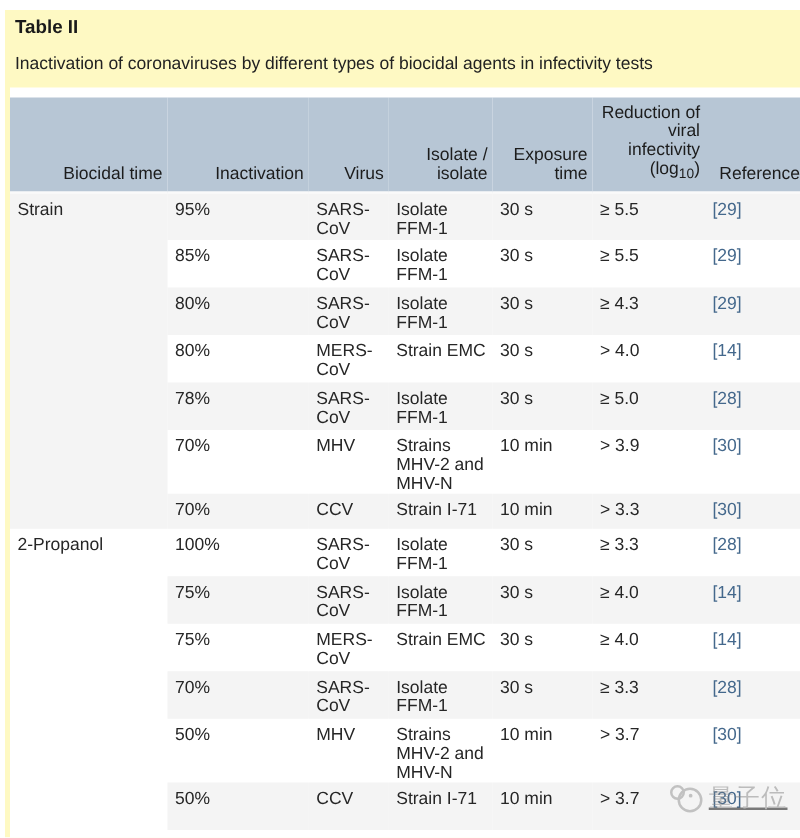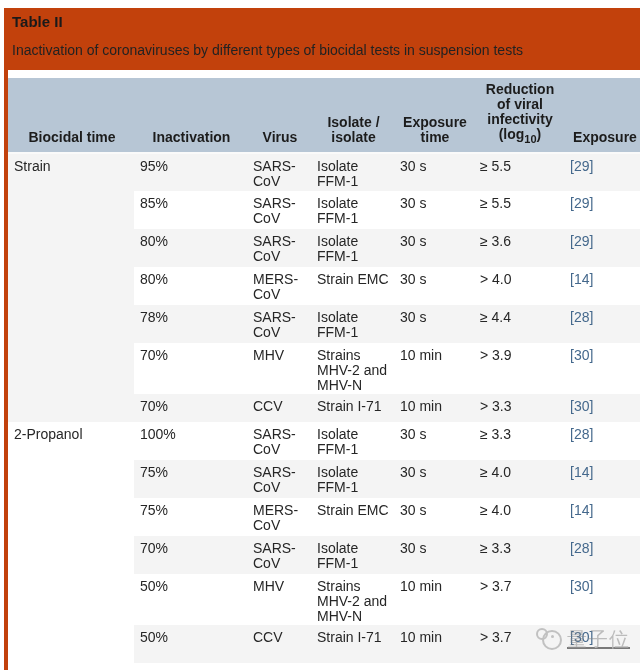--- a/index.html
+++ b/index.html
@@ -3,42 +3,42 @@
 <meta charset="utf-8">
 <style>
   html,body{margin:0;padding:0;}
   body{
     width:640px;height:670px;overflow:hidden;position:relative;
     background:#ffffff;
     font-family:"Liberation Sans", sans-serif;
   }
   .widget{
     position:absolute;left:4px;top:8px;width:636px;height:662px;
-    background:#c2410c;
+    background:#fef9c3;
   }
   .widget-head{padding:6px 10px 0 8px;}
   .table-label{
     font-size:15px;line-height:16px;font-weight:bold;color:#1a1a1a;
     margin:0 0 12px 0;
   }
   .table-caption{
     font-size:14px;line-height:16px;color:#222222;margin:0;
   }
   .table-wrap{
     margin-left:4px;margin-top:12px;background:#ffffff;
     padding-top:8px;height:600px;overflow:hidden;
   }
   table{
     border-collapse:collapse;table-layout:fixed;width:632px;
     font-size:14px;line-height:15px;color:#262626;
   }
   th{
     background:#b7c6d5;
-    text-align:center;vertical-align:bottom;
-    font-size:14px;line-height:15px;font-weight:bold;color:#1c1c1c;
+    text-align:right;vertical-align:bottom;
+    font-size:14px;line-height:15px;font-weight:normal;color:#1c1c1c;
     padding:4px 4px 7px 6px;height:66px;box-sizing:border-box;
     border-bottom:2px solid #fafafa;
     margin-top:31px;
   }
   th:last-child{white-space:nowrap;padding-right:0;}
   td{
     vertical-align:top;
     padding:5px 4px 1px 6px;box-sizing:border-box;
     background:transparent;
   }
@@ -70,21 +70,21 @@
     font-size:20px;line-height:24px;color:#858585;letter-spacing:1px;
     white-space:nowrap;
   }
 </style>
 </head>
 <body>
 
 <div class="widget">
   <div class="widget-head">
     <div class="table-label">Table II</div>
-    <div class="table-caption">Inactivation of coronaviruses by different types of biocidal tests in suspension tests</div>
+    <div class="table-caption">Inactivation of coronaviruses by different types of biocidal agents in infectivity tests</div>
   </div>
 
   <div class="table-wrap">
     <table>
       <colgroup>
         <col style="width:126px">
         <col style="width:113px">
         <col style="width:64px">
         <col style="width:83px">
         <col style="width:80px">
@@ -92,21 +92,21 @@
         <col style="width:76px">
       </colgroup>
       <thead>
         <tr>
           <th>Biocidal time</th>
           <th>Inactivation</th>
           <th>Virus</th>
           <th>Isolate / isolate</th>
           <th>Exposure time</th>
           <th><span>Reduction of viral infectivity</span> <span><span>(log</span><sub class="lg">10</sub><span>)</span></span></th>
-          <th>Exposure</th>
+          <th>Reference</th>
         </tr>
       </thead>
       <tbody>
           <tr>
             <td rowspan="7">Strain</td>
             <td>95%</td>
             <td>SARS-CoV</td>
             <td>Isolate FFM-1</td>
             <td>30 s</td>
             <td>≥ 5.5</td>
@@ -118,37 +118,37 @@
             <td>Isolate FFM-1</td>
             <td>30 s</td>
             <td>≥ 5.5</td>
             <td><a class="ref">[29]</a></td>
           </tr>
           <tr>
             <td>80%</td>
             <td>SARS-CoV</td>
             <td>Isolate FFM-1</td>
             <td>30 s</td>
-            <td>≥ 3.6</td>
+            <td>≥ 4.3</td>
             <td><a class="ref">[29]</a></td>
           </tr>
           <tr>
             <td>80%</td>
             <td>MERS-CoV</td>
             <td>Strain EMC</td>
             <td>30 s</td>
             <td>&gt; 4.0</td>
             <td><a class="ref">[14]</a></td>
           </tr>
           <tr>
             <td>78%</td>
             <td>SARS-CoV</td>
             <td>Isolate FFM-1</td>
             <td>30 s</td>
-            <td>≥ 4.4</td>
+            <td>≥ 5.0</td>
             <td><a class="ref">[28]</a></td>
           </tr>
           <tr>
             <td>70%</td>
             <td>MHV</td>
             <td>Strains MHV-2 and MHV-N</td>
             <td>10 min</td>
             <td>&gt; 3.9</td>
             <td><a class="ref">[30]</a></td>
           </tr>

